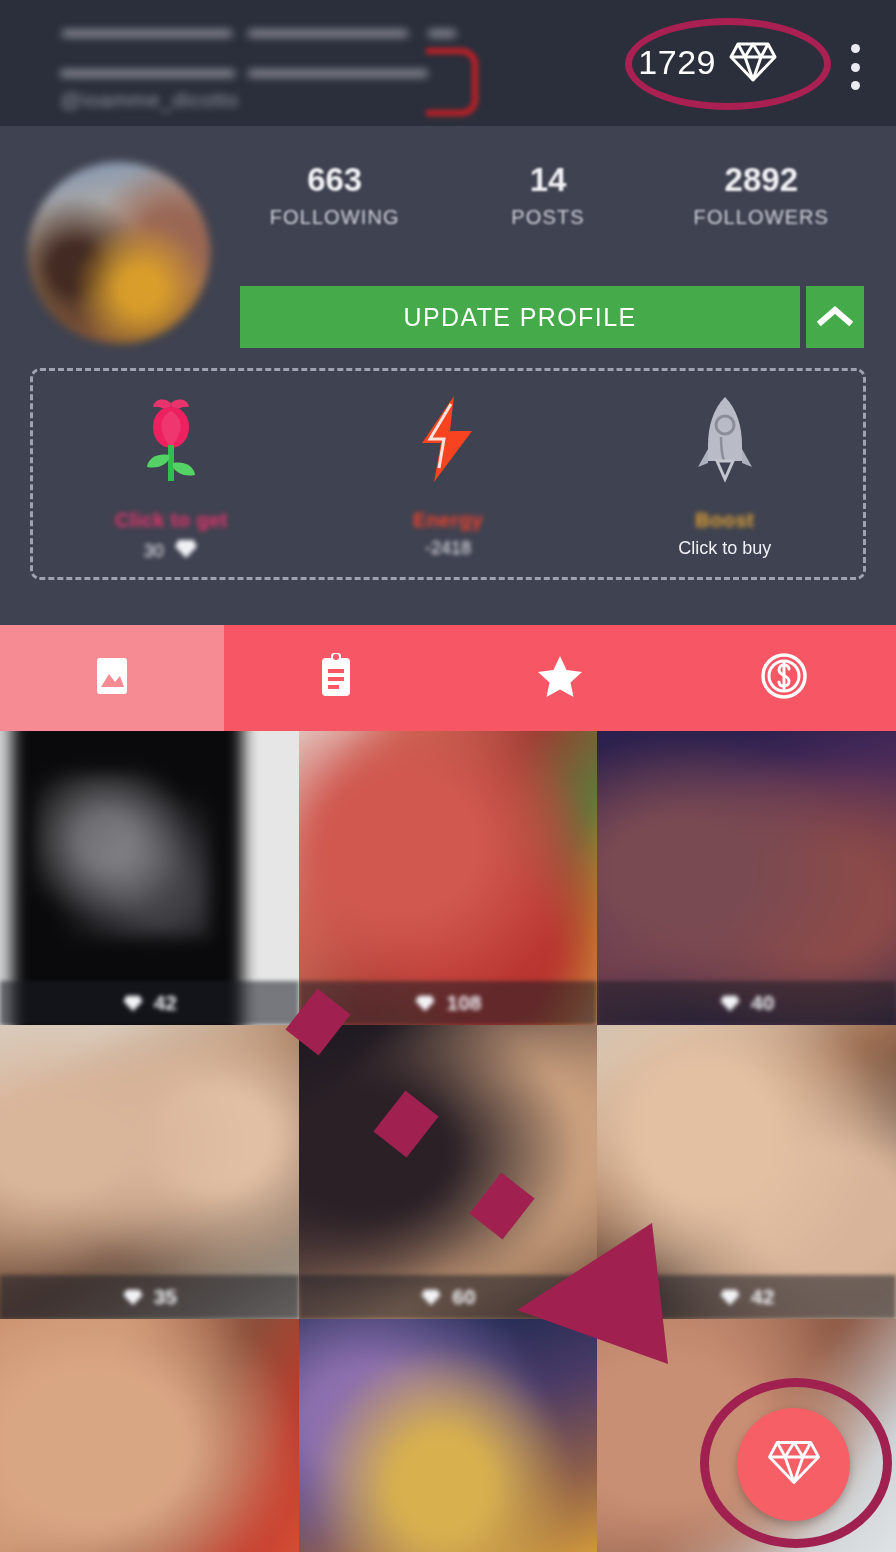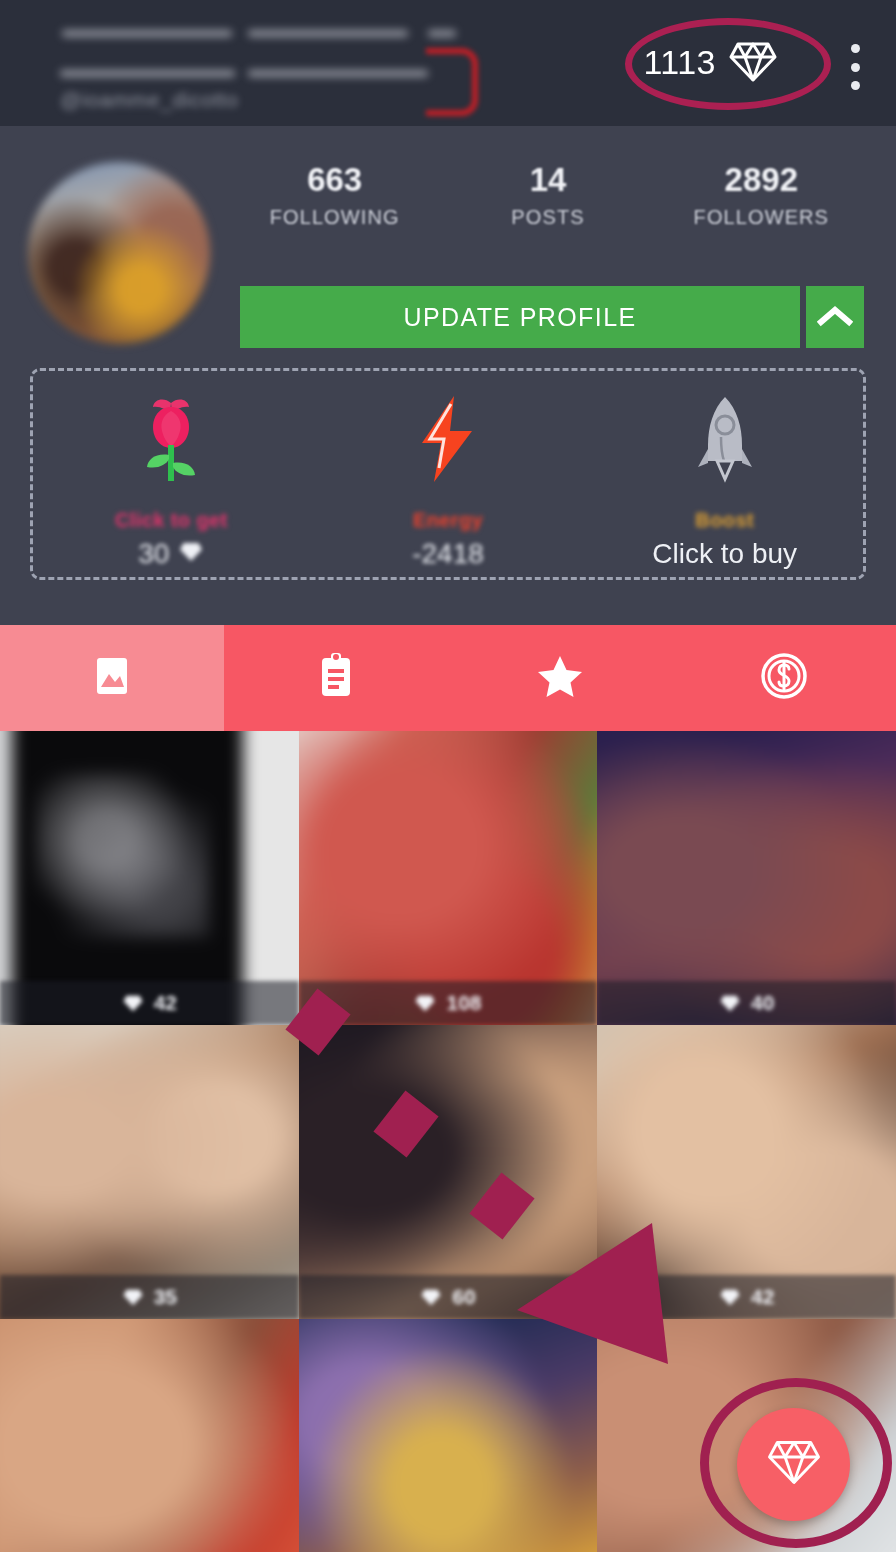--- a/index.html
+++ b/index.html
@@ -106,21 +106,21 @@
     border:3px dashed #9ea3b2;border-radius:10px;
     display:flex;box-sizing:border-box;
   }
   .perk{flex:1;display:flex;flex-direction:column;align-items:center;justify-content:flex-start;padding-top:22px;}
   .perk-ico{height:92px;display:flex;align-items:center;justify-content:center;}
   .perk-lbl{
     margin-top:24px;font-size:20px;font-weight:bold;letter-spacing:.4px;
     filter:blur(2.4px);
   }
   .perk-val{
-    margin-top:6px;font-size:28px;color:#eef0f5;display:flex;align-items:center;gap:9px;justify-content:flex-end;
+    margin-top:6px;font-size:18px;color:#eef0f5;display:flex;align-items:center;gap:9px;justify-content:flex-end;
   }
   .perk-val.blurred{filter:blur(2.2px);}
   .lbl-pink{color:#e8336c;}
   .lbl-red{color:#f0412c;}
   .lbl-gold{color:#e0a133;}
 
   
   .tabs{
     position:absolute;left:0;top:625px;width:896px;height:106px;
     background:#f75764;display:flex;
@@ -207,21 +207,21 @@
       <span class="blur-line bl1"></span>
       <span class="blur-line bl2"></span>
       <span class="blur-line bl3"></span>
       <span class="blur-line bl4"></span>
       <span class="blur-line bl5"></span>
       <div class="handle-blur">@ioamme_dicotto</div>
       <span class="red-bracket"></span>
     </div>
 
     <div class="gem-counter">
-      <span class="gem-count">1113</span>
+      <span class="gem-count">1729</span>
       <span>
         <svg class="gem-ico" width="50" height="44" viewBox="0 0 50 44">
           <g fill="none" stroke="#ffffff" stroke-width="3" stroke-linejoin="round">
             <path d="M10 4 H40 L47 17 L25 40 L3 17 Z"></path>
             <path d="M3 17 H47"></path>
             <path d="M10 4 L17 17 L25 40"></path>
             <path d="M40 4 L33 17 L25 40"></path>
             <path d="M17 17 L25 4 L33 17"></path>
           </g>
         </svg>

